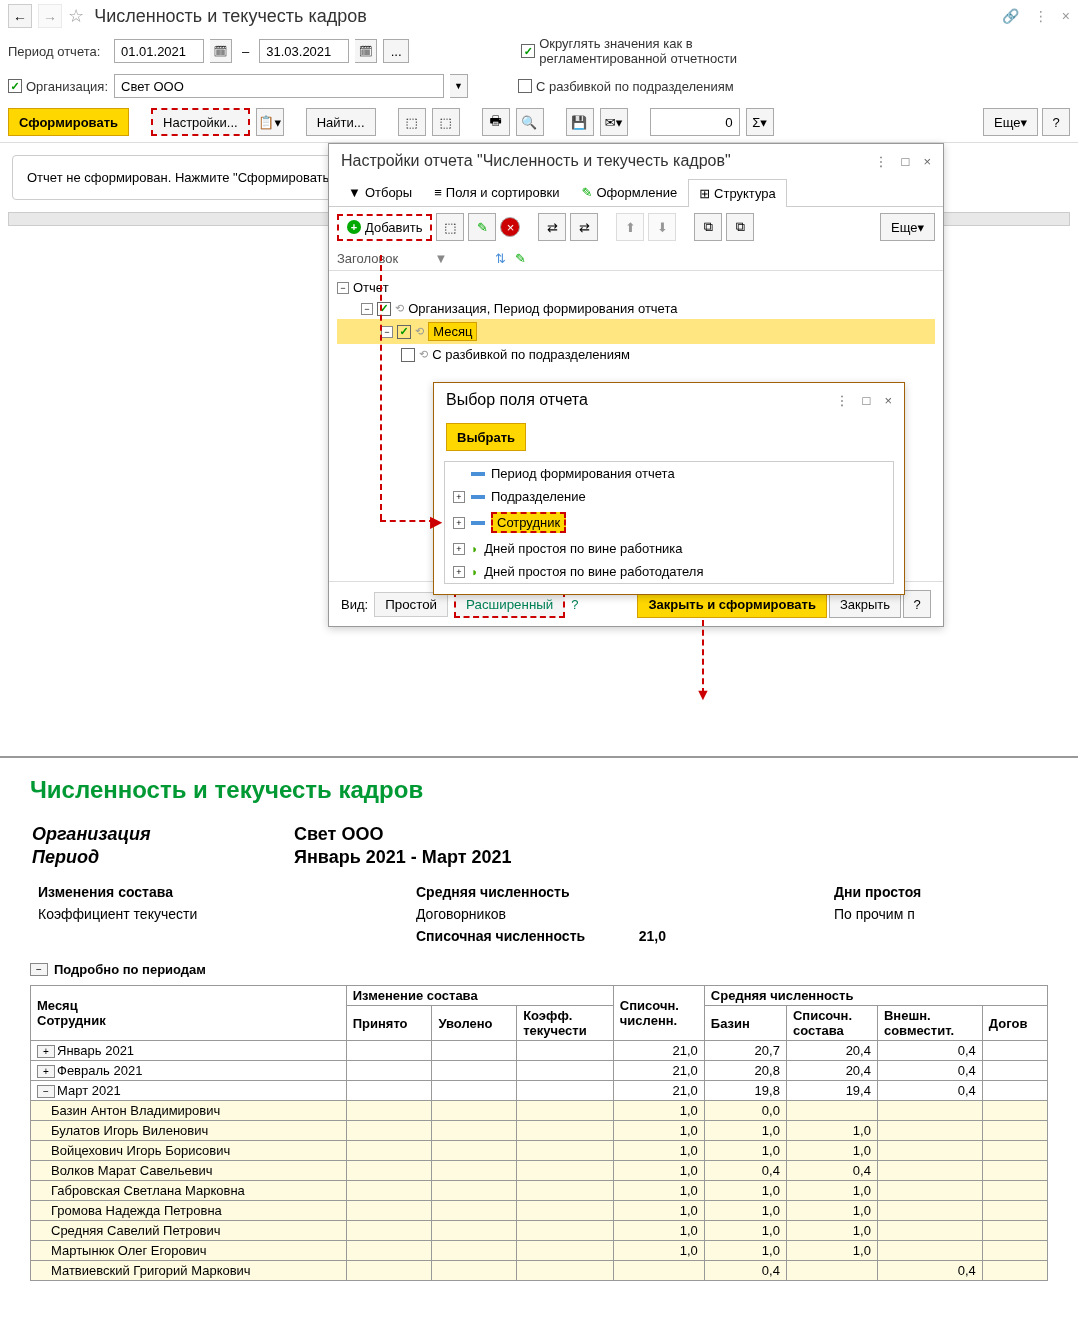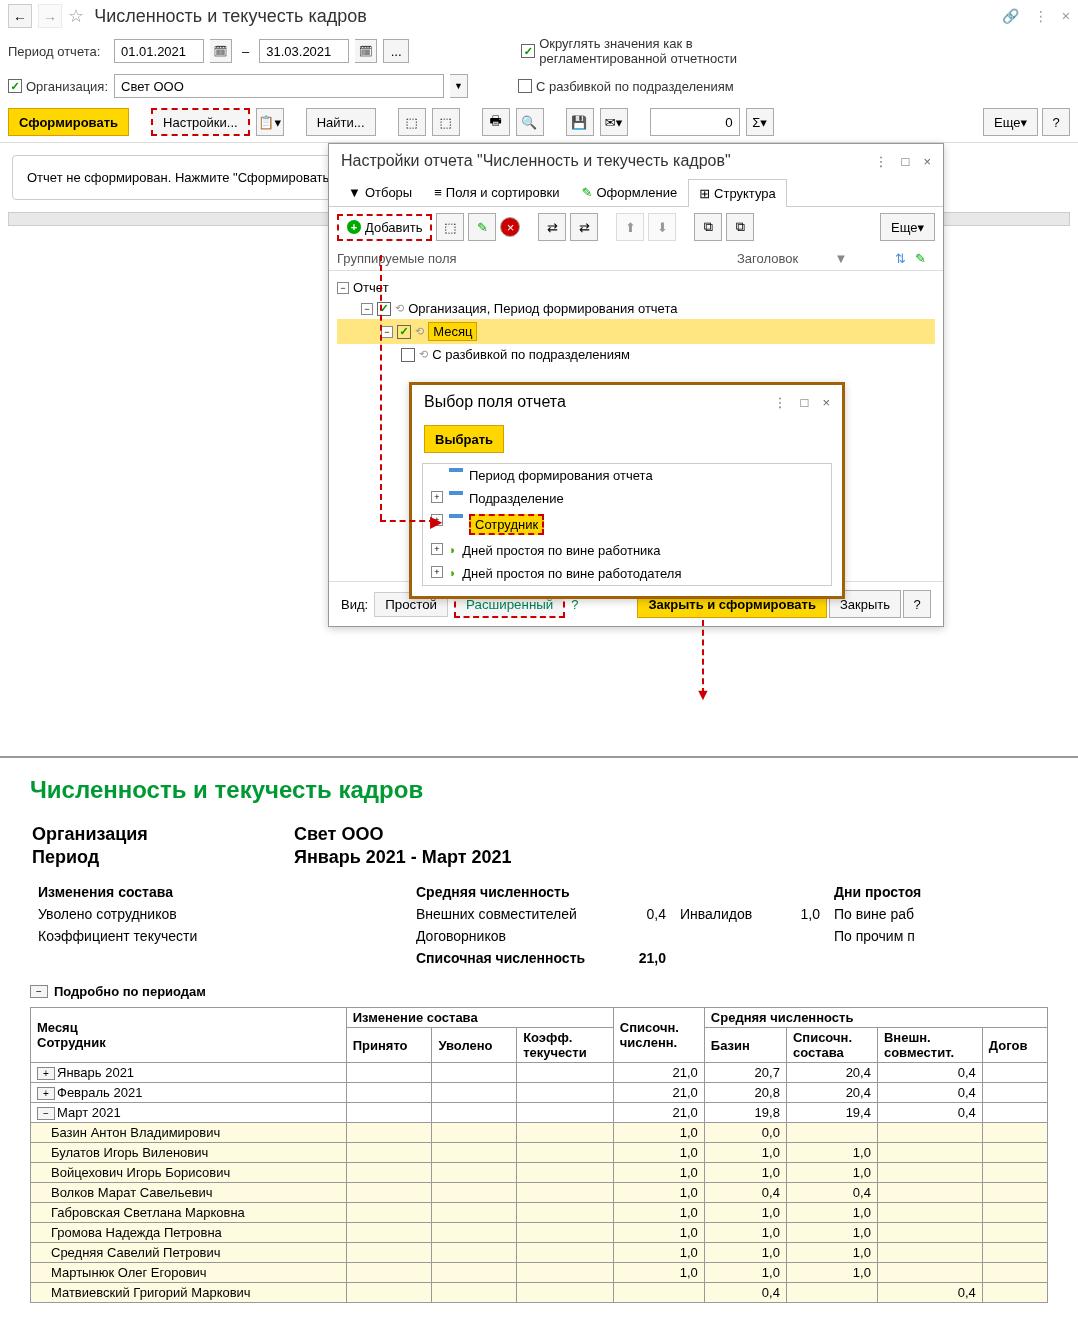--- a/index.html
+++ b/index.html
@@ -42,39 +42,39 @@
 .groupcol1 { flex: 1; }
 .groupcol2 { width: 90px; }
 .tree { padding: 6px 8px; font-size: 13px; }
 .tree-row { display: flex; align-items: center; padding: 3px 0; gap: 4px; }
 .tree-indent { display: inline-block; }
 .toggle { width: 12px; height: 12px; border: 1px solid #888; display: inline-flex; align-items: center; justify-content: center; font-size: 9px; cursor: pointer; background: #fff; }
 .tree-row.selected { background: #ffe680; }
 .tree-row.selected .field-label { background: #ffd700; border: 1px solid #d4a000; padding: 1px 4px; }
 .chk-green { width: 14px; height: 14px; border: 1px solid #666; display: inline-flex; align-items: center; justify-content: center; color: #009900; font-weight: bold; font-size: 11px; }
 .link-icon { font-size: 11px; color: #999; }
-.field-picker { position: absolute; left: 80px; top: 238px; width: 436px; border: 3px solid #a16207; background: #fff; box-shadow: 0 2px 8px rgba(0,0,0,0.2); }
+.field-picker { position: absolute; left: 104px; top: 238px; width: 472px; border: 1px solid #a16207; background: #fff; box-shadow: 0 2px 8px rgba(0,0,0,0.2); }
 .picker-header { display: flex; align-items: center; padding: 8px 12px; }
 .picker-title { font-size: 16px; }
 .picker-toolbar { padding: 6px 12px; }
 .picker-list { border: 1px solid #ccc; margin: 4px 10px 10px 10px; max-height: 150px; overflow-y: scroll; }
-.picker-item { display: flex; gap: 6px; padding: 4px 8px; font-size: 13px; cursor: pointer; }
+.picker-item { display: flex; align-items: center; gap: 6px; padding: 4px 8px; font-size: 13px; cursor: pointer; }
 .picker-item.highlighted span.txt { background: #ffd700; border: 2px dashed #c00; padding: 1px 4px; }
 .dash-bar { width: 14px; height: 4px; background: #4a90d9; }
 .leaf-green { color: #4a0; font-size: 12px; }
 .footer-row { display: flex; align-items: center; padding: 8px 12px; gap: 6px; border-top: 1px solid #ddd; }
 .view-btn { border: 1px solid #ccc; padding: 4px 10px; background: #f5f5f5; cursor: pointer; }
 .view-btn.active { border: 2px dashed #c00; color: #008055; }
 .arrow-down-dashed { position: absolute; left: 380px; top: 255px; width: 2px; height: 265px; border-left: 2px dashed #c00; }
 .arrow-right-dashed { position: absolute; left: 380px; top: 520px; width: 55px; height: 2px; border-top: 2px dashed #c00; }
 .arrow-head { position: absolute; color: #c00; font-size: 16px; }
 .arrow-down2 { position: absolute; left: 702px; top: 620px; width: 2px; height: 74px; border-left: 2px dashed #c00; }
 .report-output { margin-top: 530px; border-top: 2px solid #999; padding: 18px 30px 6px 30px; position: relative; }
 .report-title { font-size: 24px; color: #009933; font-weight: bold; margin-bottom: 18px; }
-.report-label { font-size: 18px; font-weight: bold; }
+.report-label { font-size: 18px; font-weight: bold; font-style: italic; }
 .report-val { font-size: 18px; font-weight: bold; }
 .summary-table { width: 100%; font-size: 14px; margin-top: 2px; }
 .summary-table td { padding: 2px 6px; }
 .summary-table .hdr { font-weight: bold; }
 .data-table { width: 100%; font-size: 13px; border-collapse: collapse; margin-top: 8px; }
 .data-table th, .data-table td { border: 1px solid #999; padding: 2px 6px; text-align: left; }
 .data-table td.num { text-align: right; }
 .data-table .sub { padding-left: 20px; }
 .data-table tr.yellow td { background: #fffbe0; }
 .data-table tr.yellow-border td { border-top: 1px solid #d4a000; }
@@ -196,21 +196,20 @@
     <div class="icon-btn" style="opacity:.4">⬆</div>
     <div class="icon-btn" style="opacity:.4">⬇</div>
     <div class="spacer"></div>
     <div class="icon-btn">⧉</div>
     <div class="icon-btn">⧉</div>
     <div style="margin-left:auto">
       <button class="btn"><span>Еще</span> ▾</button>
     </div>
   </div>
   <div class="groupcols">
-    <div class="groupcol1">Группируемые поля</div>
     <div class="groupcol2">Заголовок</div>
     <div style="width:28px;text-align:center;color:#888">▼</div>
     <div style="width:40px"></div>
     <div style="width:20px;color:#4a90d9">⇅</div>
     <div style="width:20px;color:#0a0">✎</div>
   </div>
   <div class="tree">
     <div class="tree-row">
       <span class="toggle">−</span>
       <span>Отчет</span>
@@ -318,28 +317,20 @@
     <tbody>
         <tr>
       <td class="hdr">Изменения состава</td>
       <td class="hdr" style="width:200px">Средняя численность</td>
       <td style="width:60px"></td>
       <td style="width:100px"></td>
       <td style="width:50px"></td>
       <td class="hdr">Дни простоя</td>
     </tr>
     <tr>
-      <td>Уволено сотрудников</td>
-      <td>Внешних совместителей</td>
-      <td style="text-align:right">0,4</td>
-      <td>Инвалидов</td>
-      <td style="text-align:right">1,0</td>
-      <td>По вине раб</td>
-    </tr>
-    <tr>
       <td>Коэффициент текучести</td>
       <td>Договорников</td>
       <td></td>
           <td></td>
           <td></td>
       <td>По прочим п</td>
     </tr>
     <tr>
       <td></td>
       <td class="hdr">Списочная численность</td>

